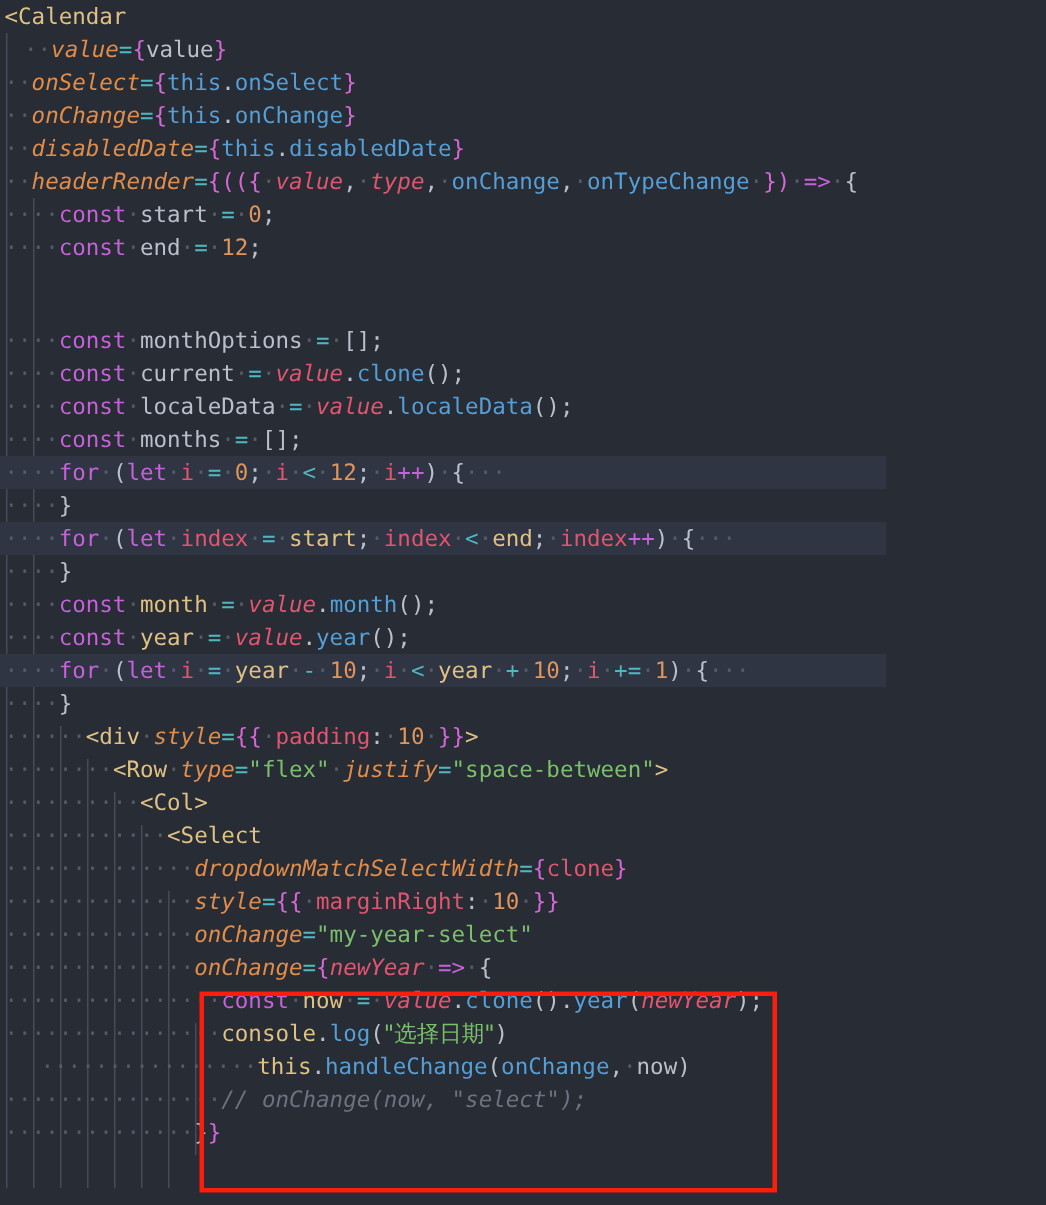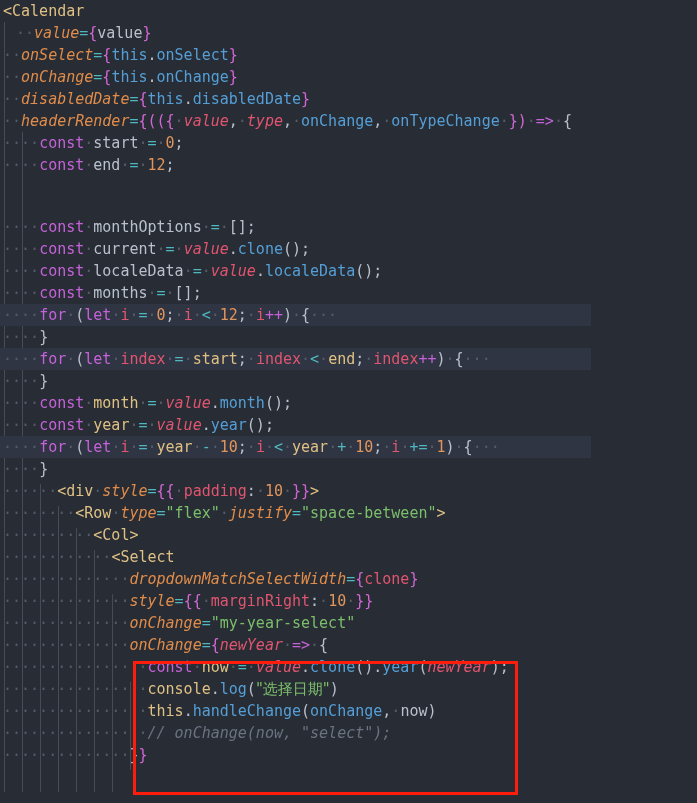--- a/index.html
+++ b/index.html
@@ -127,19 +127,19 @@
         <div class="row" style="top: 0px;"><span class="txt"><span class="ws">······</span><span class="tag">&lt;div</span><span class="ws">·</span><span class="attr">style</span><span class="op">=</span><span class="brace">{{</span><span class="ws">·</span><span class="kw2">padding</span><span class="punc">:</span><span class="ws">·</span><span class="num">10</span><span class="ws">·</span><span class="brace">}}</span><span class="tag">&gt;</span></span></div>
         <div class="row" style="top: 0px;"><span class="txt"><span class="ws">········</span><span class="tag">&lt;Row</span><span class="ws">·</span><span class="attr">type</span><span class="op">=</span><span class="str">"flex"</span><span class="ws">·</span><span class="attr">justify</span><span class="op">=</span><span class="str">"space-between"</span><span class="tag">&gt;</span></span></div>
         <div class="row" style="top: 0px;"><span class="txt"><span class="ws">··········</span><span class="tag">&lt;Col&gt;</span></span></div>
         <div class="row" style="top: 0px;"><span class="txt"><span class="ws">············</span><span class="tag">&lt;Select</span></span></div>
         <div class="row" style="top: 0px;"><span class="txt"><span class="ws">··············</span><span class="attr">dropdownMatchSelectWidth</span><span class="op">=</span><span class="brace">{</span><span class="kw2">clone</span><span class="brace">}</span></span></div>
         <div class="row" style="top: 0px;"><span class="txt"><span class="ws">··············</span><span class="attr">style</span><span class="op">=</span><span class="brace">{{</span><span class="ws">·</span><span class="kw2">marginRight</span><span class="punc">:</span><span class="ws">·</span><span class="num">10</span><span class="ws">·</span><span class="brace">}}</span></span></div>
         <div class="row" style="top: 0px;"><span class="txt"><span class="ws">··············</span><span class="attr">onChange</span><span class="op">=</span><span class="str">"my-year-select"</span></span></div>
         <div class="row" style="top: 0px;"><span class="txt"><span class="ws">··············</span><span class="attr">onChange</span><span class="op">=</span><span class="brace">{</span><span class="ital">newYear</span><span class="ws">·</span><span class="kw">=&gt;</span><span class="ws">·</span><span class="punc">{</span></span></div>
         <div class="row" style="top: 0px;"><span class="txt"><span class="ws">················</span><span class="kw">const</span><span class="ws">·</span><span class="varname">now</span><span class="ws">·</span><span class="op">=</span><span class="ws">·</span><span class="ital">value</span><span class="punc">.</span><span class="fn">clone</span><span class="punc">().</span><span class="fn">year</span><span class="punc">(</span><span class="ital">newYear</span><span class="punc">);</span></span></div>
         <div class="row" style="top: 0px;"><span class="txt"><span class="ws">················</span><span class="varname">console</span><span class="punc">.</span><span class="fn">log</span><span class="punc">(</span><span class="cjk">"选择日期"</span><span class="punc">)</span></span></div>
-        <div class="row" style="top: 0px;"><span class="txt"><span class="ws">················</span><span class="thisk">this</span><span class="punc">.</span><span class="fn">handleChange</span><span class="punc">(</span><span class="fn">onChange</span><span class="punc">,</span><span class="ws">·</span><span class="plain">now</span><span class="punc">)</span></span></div>
+        <div class="row" style="top: 0px; margin-left: 24px;"><span class="txt"><span class="ws">················</span><span class="thisk">this</span><span class="punc">.</span><span class="fn">handleChange</span><span class="punc">(</span><span class="fn">onChange</span><span class="punc">,</span><span class="ws">·</span><span class="plain">now</span><span class="punc">)</span></span></div>
         <div class="row" style="top: 0px;"><span class="txt"><span class="ws">················</span><span class="cmt">// onChange(now, "select");</span></span></div>
         <div class="row" style="top: 0px;"><span class="txt"><span class="ws">··············</span><span class="punc">}</span><span class="brace">}</span></span></div>
       </div>
   </div>
   <div id="red-box" style="left: 133px; top: 661px; width: 385px; height: 134px; border-color: rgb(252, 29, 12); border-width: 3px;"></div>
 </div>
 
 </body></html>

